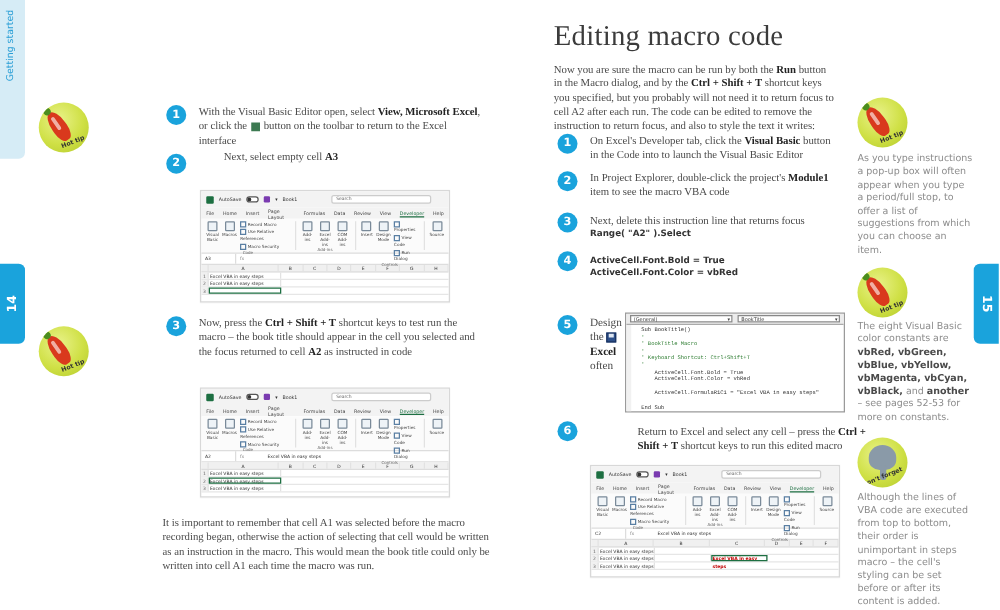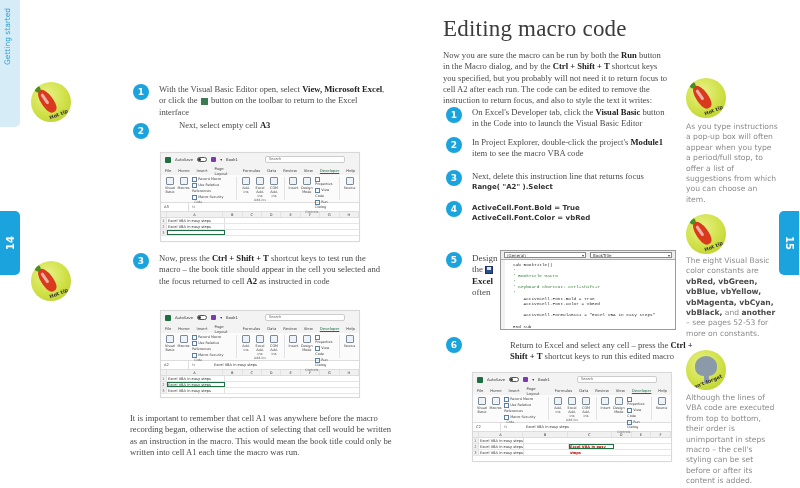--- a/index.html
+++ b/index.html
@@ -373,21 +373,21 @@
           <div class="rn">2</div>
           <div class="cell-a sel" style="width:58px">Excel VBA in easy steps</div>
         </div>
       <div class="xl-row">
           <div class="rn">3</div>
           <div class="cell-a" style="width:58px">Excel VBA in easy steps</div>
         </div>
     </div>
   </div>
 
-  <div class="para" style="left:130px;top:413px;width:266px;">It is important to remember that cell A1 was anywhere before the macro recording began, otherwise the action of selecting that cell would be written as an instruction in the macro. This would mean the book title could only be written into cell A1 each time the macro was run.</div>
+  <div class="para" style="left:130px;top:413px;width:266px;">It is important to remember that cell A1 was selected before the macro recording began, otherwise the action of selecting that cell would be written as an instruction in the macro. This would mean the book title could only be written into cell A1 each time the macro was run.</div>
 </div>
 
 <div class="page page-right"></div>
 
 <h1 style="left:443px;top:16px;">Editing macro code</h1>
 <div class="para" style="left:443px;top:50px;width:226px;">
   <span>Now you are sure the macro can be run by both the </span><b>Run</b><span> button in the Macro dialog, and by the </span><b>Ctrl + Shift + T</b><span> shortcut keys you specified, but you probably will not need it to return focus to cell A2 after each run. The code can be edited to remove the instruction to return focus, and also to style the text it writes:</span>
 </div>
 
 <div class="step-num" style="left:446px;top:107px;">1</div>

